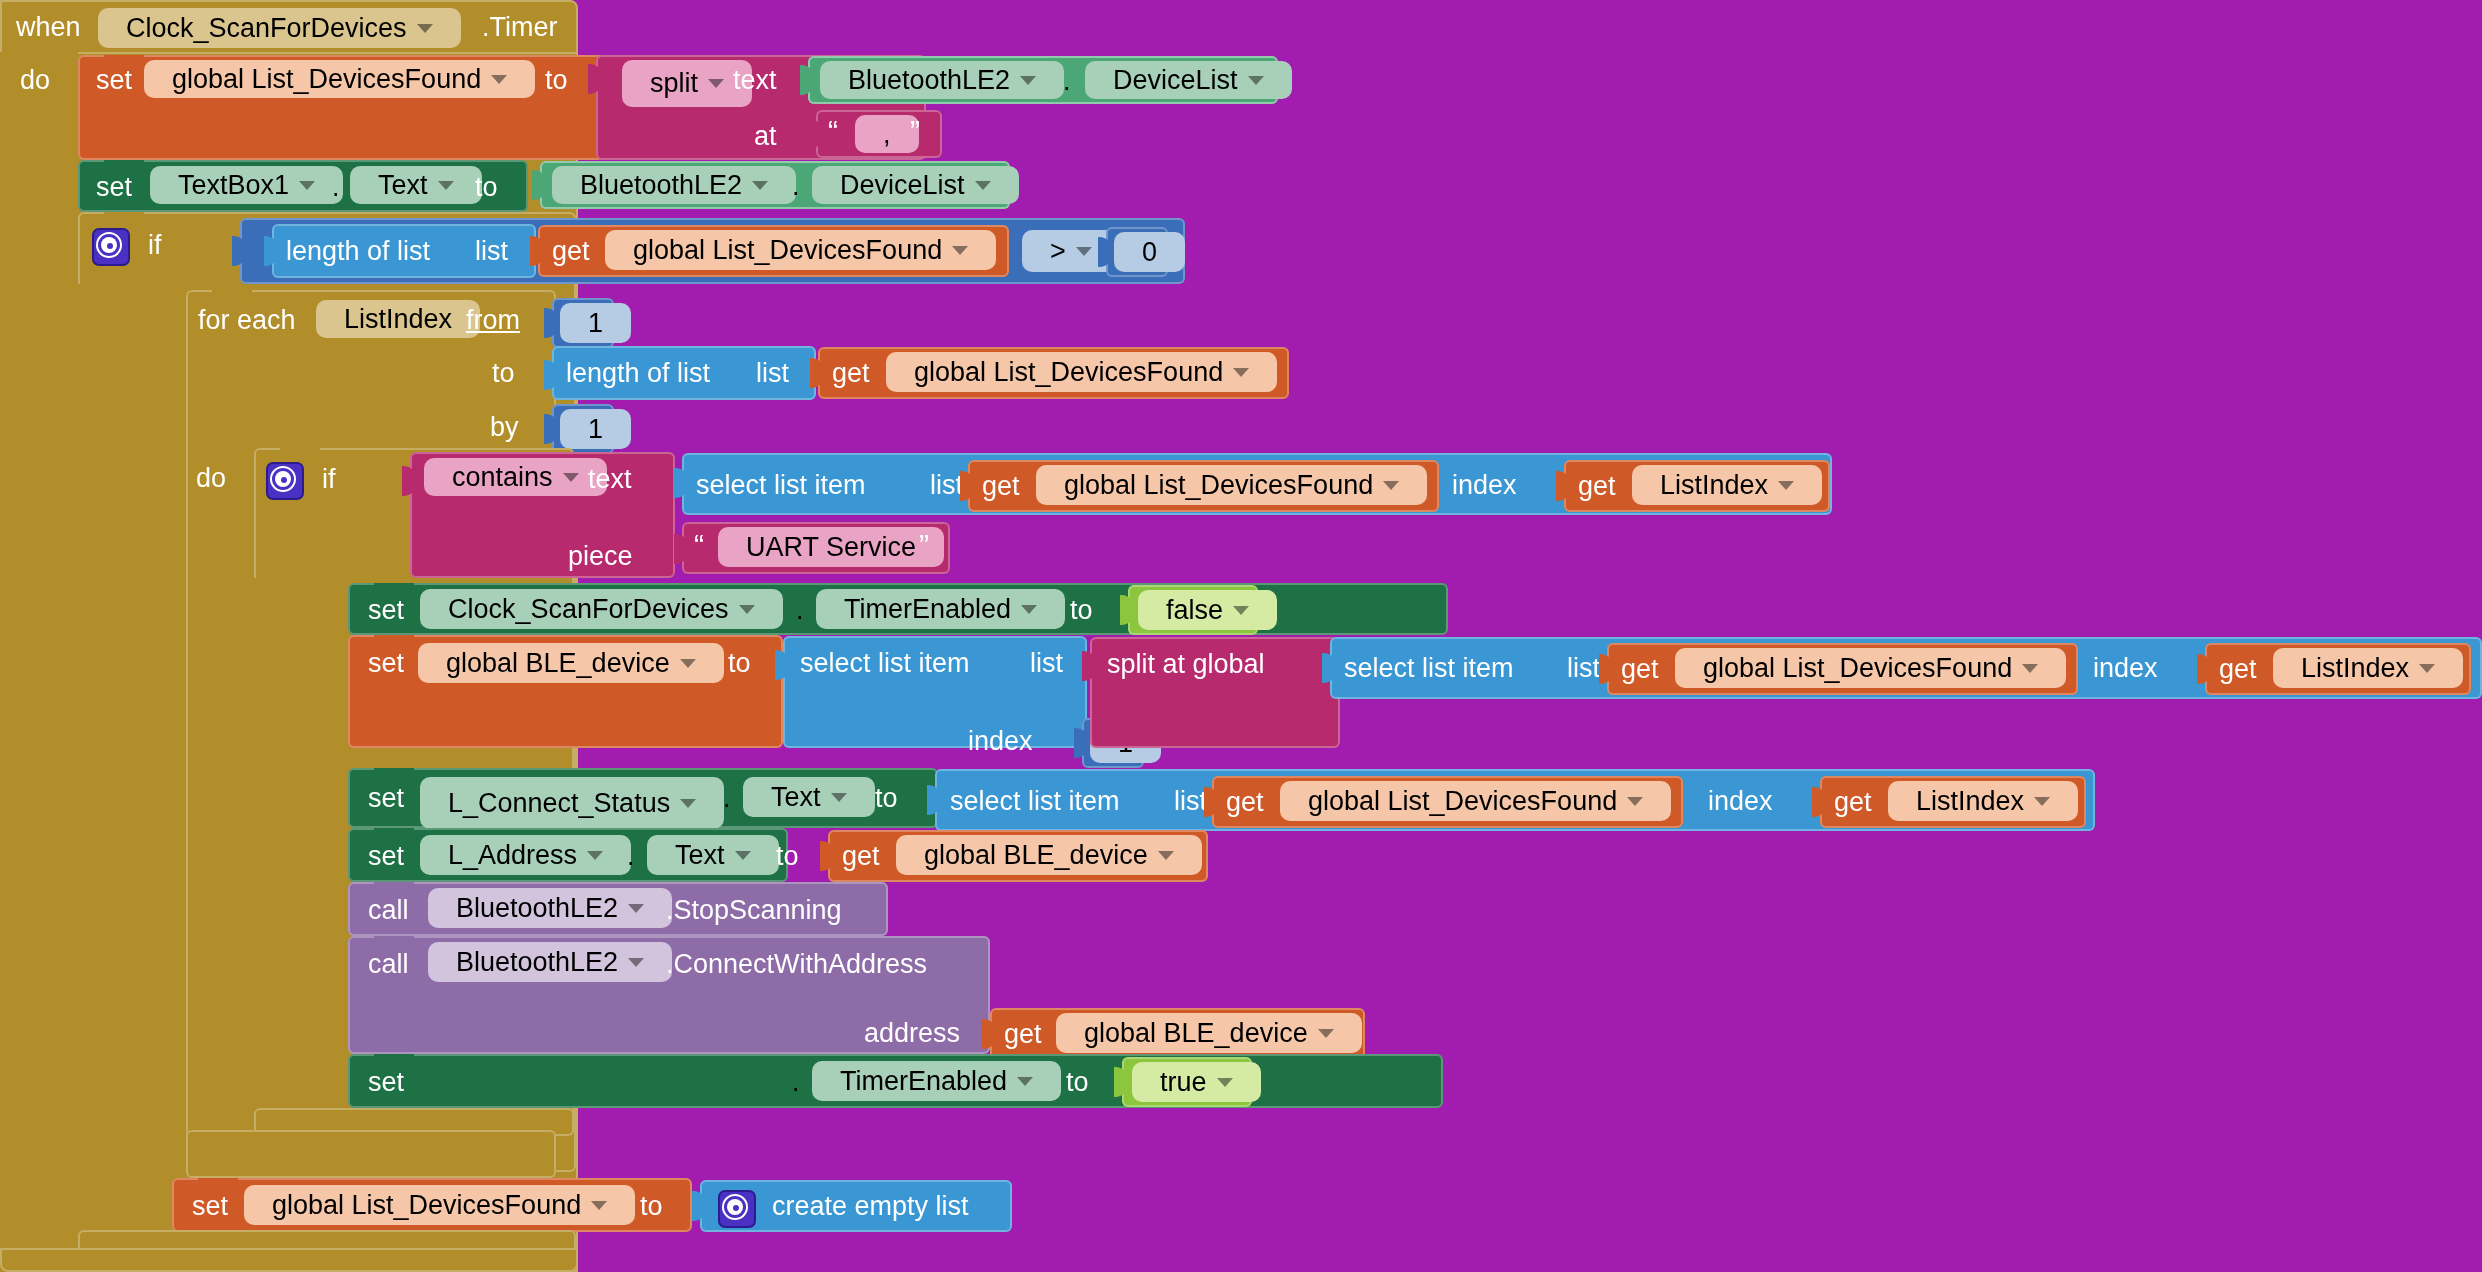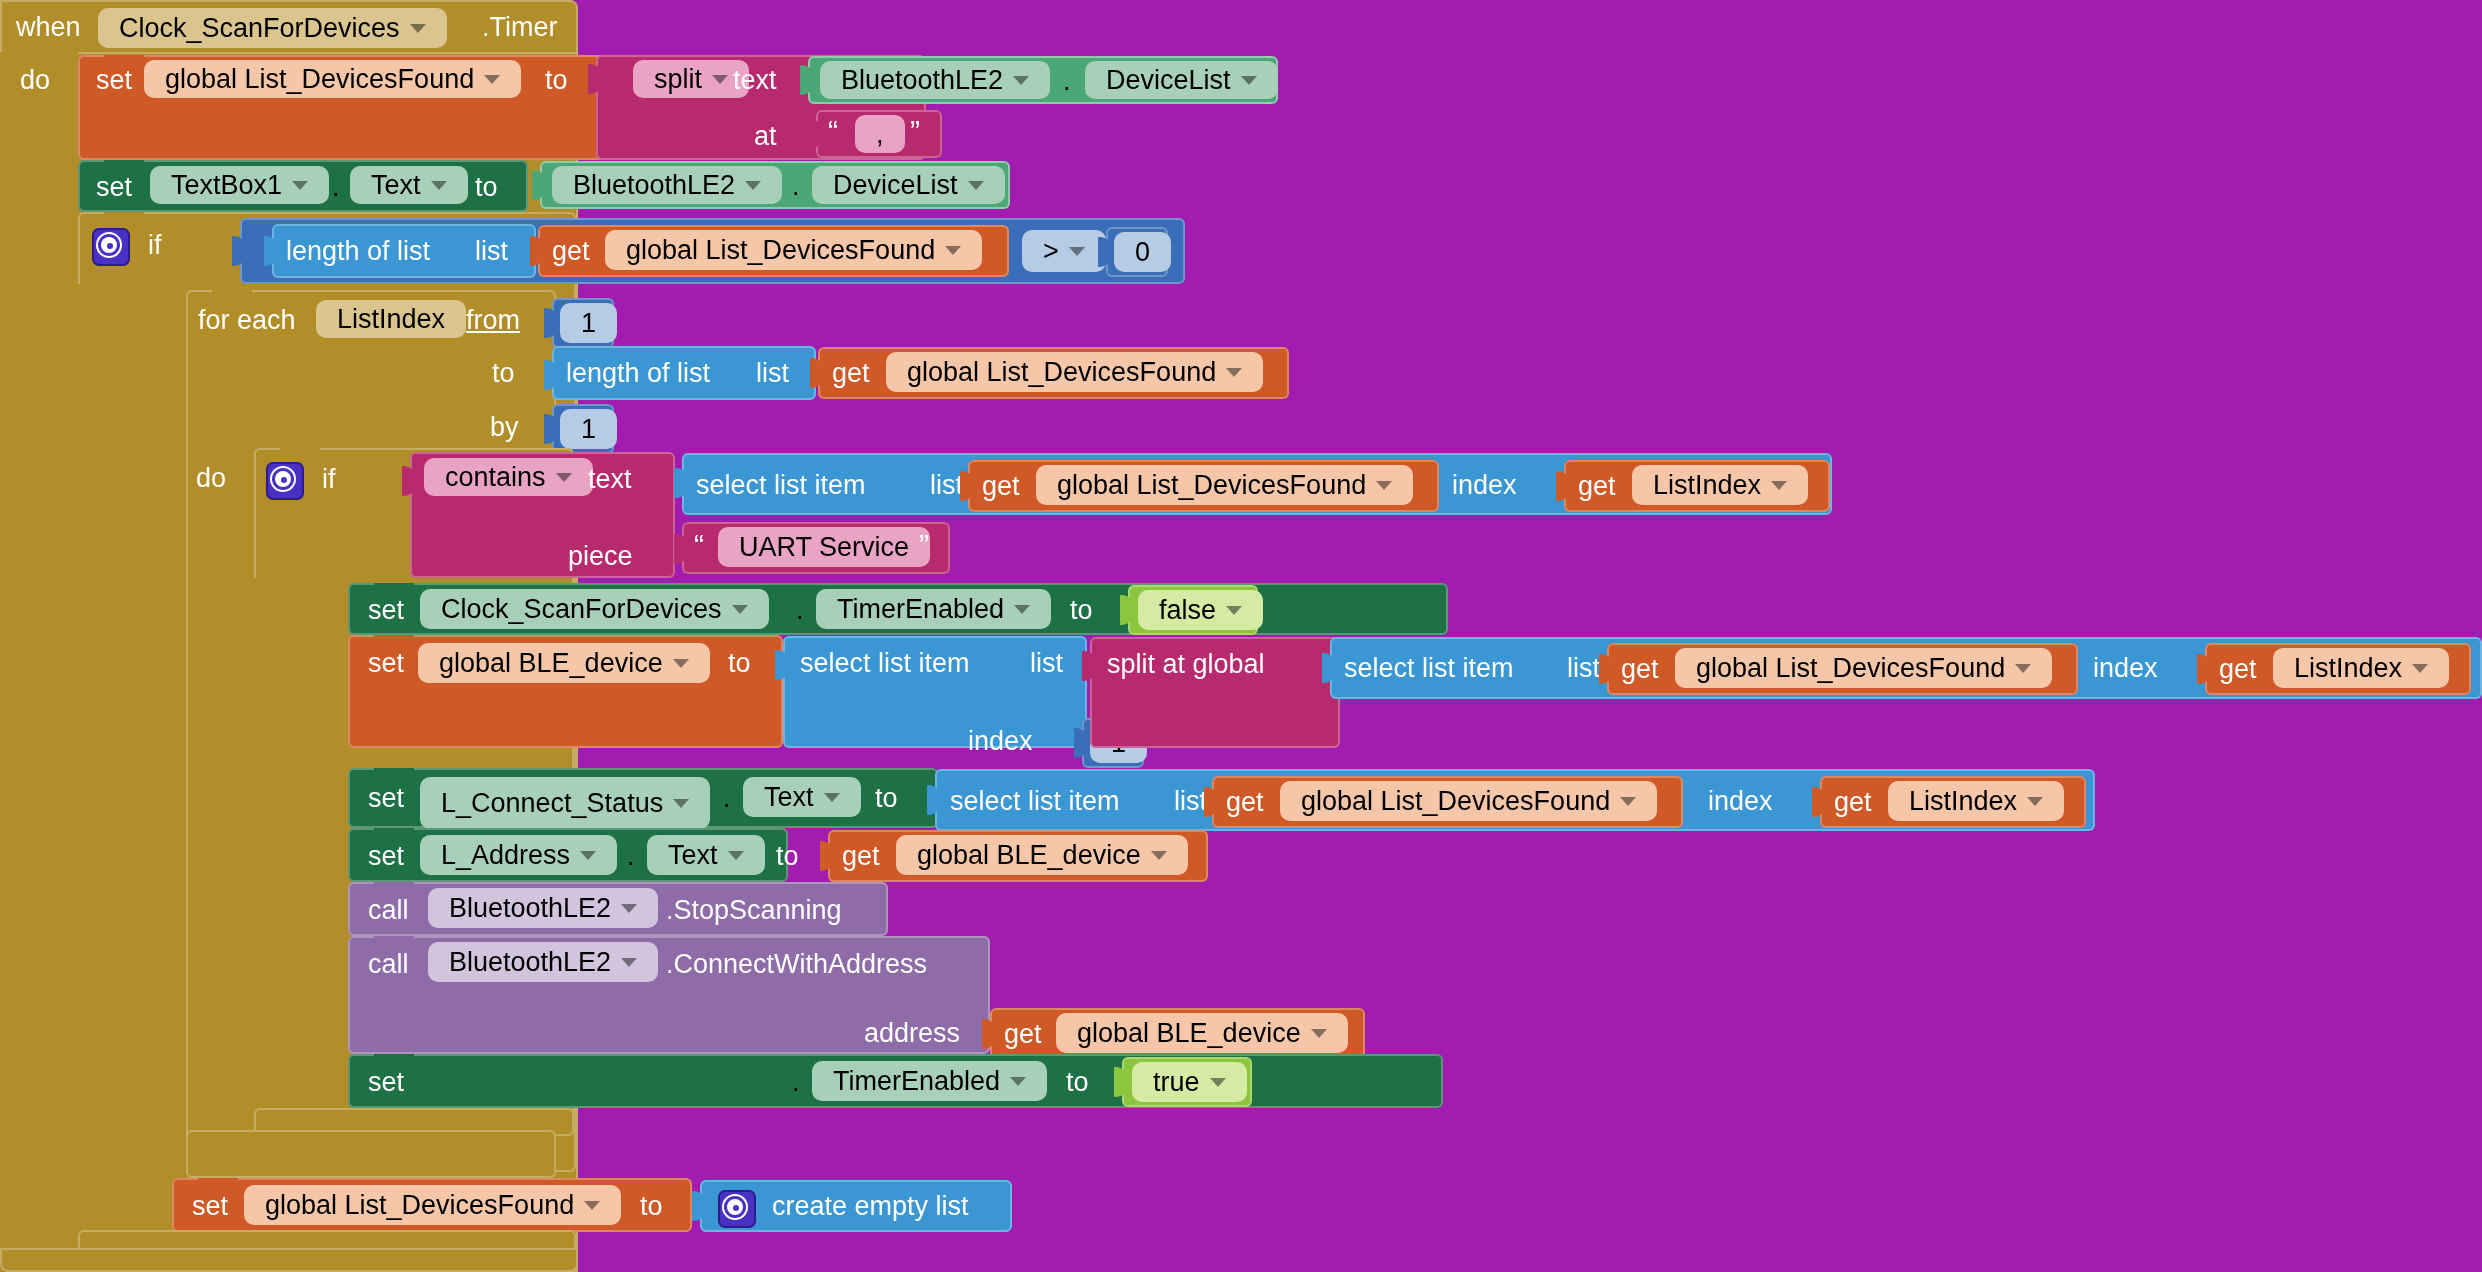--- a/index.html
+++ b/index.html
@@ -12,21 +12,21 @@
 
   
   .blk{position:absolute;box-sizing:border-box;border-radius:6px;}
   .lbl{color:#fff;font-size:27px;line-height:1;white-space:nowrap;
        position:absolute;}
   .lbl.dark{color:#000;}
 
   
   .field{position:absolute;box-sizing:border-box;border-radius:10px;
      display:flex;align-items:center;justify-content:center;
-     color:#000;font-size:27px;white-space:nowrap;padding:0 21px;}
+     color:#000;font-size:27px;white-space:nowrap;padding:0 28px;}
   .field .cap{display:inline-block;}
   .caret{display:inline-block;margin-left:10px;width:0;height:0;
      border-left:8px solid transparent;border-right:8px solid transparent;
      border-top:9px solid rgba(0,0,0,.45);}
 
   
   .gear{position:absolute;width:34px;height:34px;border-radius:7px;
      background:#4a31c4;border:2px solid #2c1b8d;}
   .gear:before{content:"";position:absolute;left:7px;top:7px;width:16px;height:16px;
      border-radius:50%;background:#fff;
@@ -82,21 +82,21 @@
   <div class="notch c-orange" style="left:104px;top:55px;"></div>
   <div class="lbl" style="left:96px;top:67px;">set</div>
   <div class="field c-orangelt" style="left:144px;top:60px;height:38px;">
     <span class="cap">global List_DevicesFound</span>
     <span class="caret"></span>
   </div>
   <div class="lbl" style="left:545px;top:67px;">to</div>
 
   <div class="blk c-magenta ol" style="left:596px;top:55px;width:330px;height:105px;"></div>
   <div class="plug c-magenta" style="left:588px;top:64px;"></div>
-  <div class="field c-magentalt" style="left:622px;top:60px;height:38px;margin-left:11px;">
+  <div class="field c-magentalt" style="left:622px;top:60px;height:47px;">
     <span class="cap">split</span>
     <span class="caret"></span>
   </div>
   <div class="lbl" style="left:733px;top:67px;">text</div>
   <div class="lbl" style="left:754px;top:123px;">at</div>
 
   <div class="blk c-getterbg olg" style="left:808px;top:56px;width:470px;height:48px;"></div>
   <div class="plug c-getterbg" style="left:800px;top:65px;"></div>
   <div class="field c-greenlt" style="left:820px;top:61px;height:38px;">
     <span class="cap">BluetoothLE2</span>

